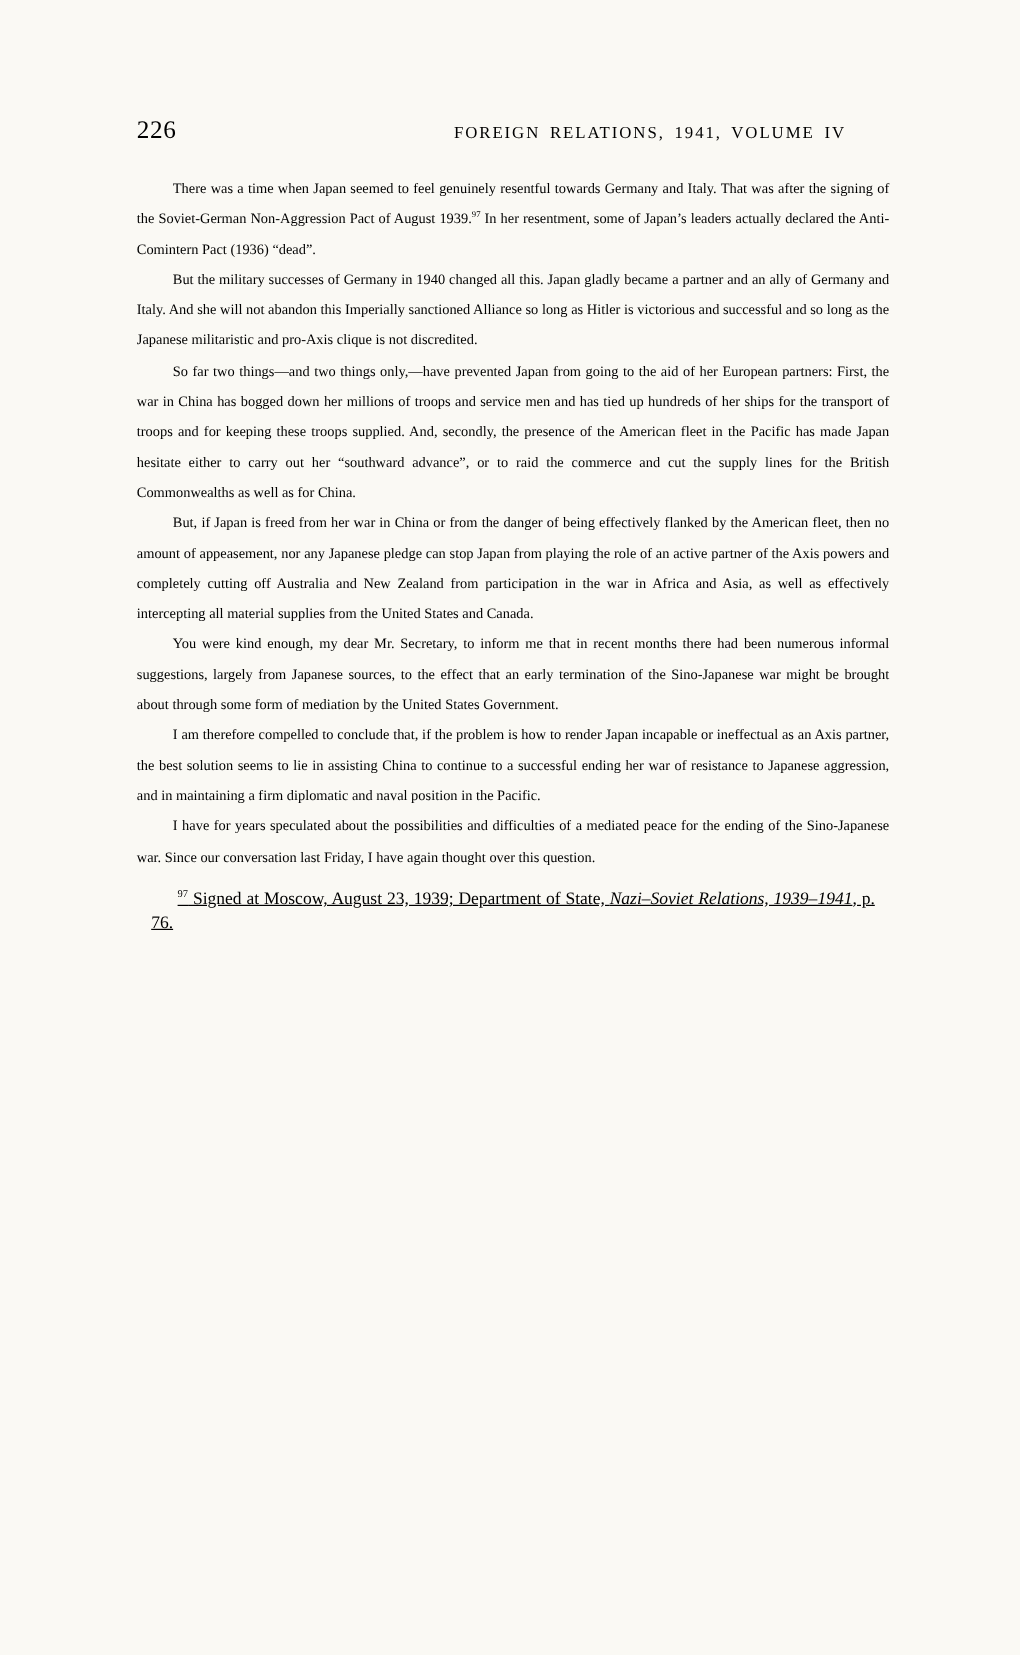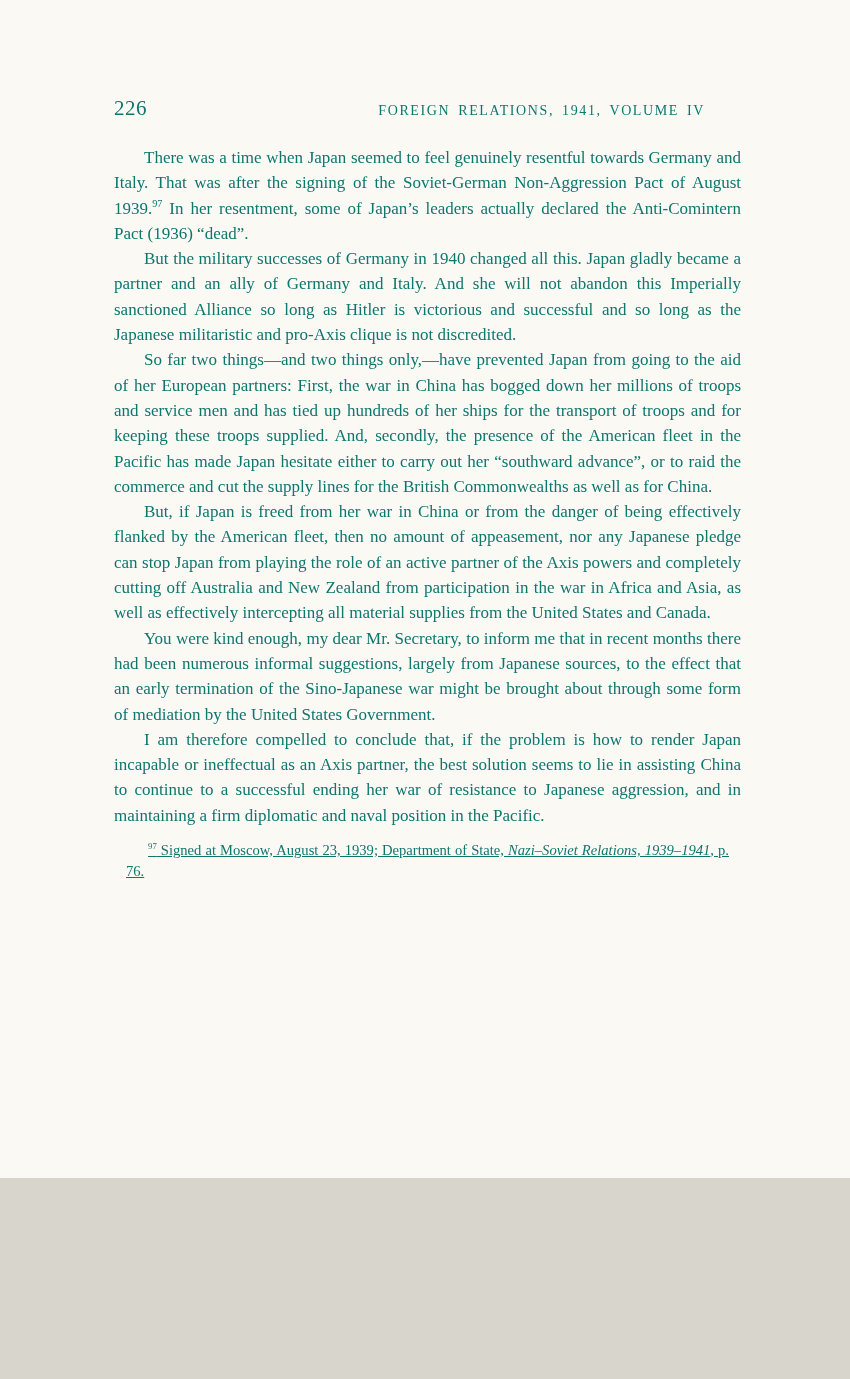--- a/index.html
+++ b/index.html
@@ -3,24 +3,24 @@
 <meta charset="utf-8">
 <style>
   html, body {
     margin: 0;
     padding: 0;
     background: #d8d5cd;
   }
   .page {
     position: relative;
     width: 850px;
-    height: 1178px;
+    height: 1379px;
     margin: 0 auto;
     background: #faf9f4;
-    color: #0f766e;
+    color: #000000;
     font-family: "Liberation Serif", "DejaVu Serif", serif;
     box-sizing: border-box;
     padding: 96px 109px 0 114px;
     overflow: hidden;
   }
   .page-header {
     display: flex;
     align-items: baseline;
     margin-bottom: 24px;
   }
@@ -30,21 +30,21 @@
   }
   .running-head {
     flex: 1;
     text-align: right;
     font-size: 14px;
     letter-spacing: 1.6px;
     word-spacing: 3px;
     padding-right: 36px;
   }
   .body-text {
-    font-size: 17px;
+    font-size: 12px;
     line-height: 25.3px;
     text-align: justify;
   }
   .body-text p {
     margin: 0;
     text-indent: 30px;
   }
   sup {
     font-size: 0.6em;
     line-height: 0;
@@ -72,19 +72,20 @@
     <span class="running-head">FOREIGN RELATIONS, 1941, VOLUME IV</span>
   </div>
 
   <div class="body-text">
     <p><span>There was a time when Japan seemed to feel genuinely resentful towards Germany and Italy. That was after the signing of the Soviet-German Non-Aggression Pact of August 1939.</span><sup>97</sup><span> In her resentment, some of Japan’s leaders actually declared the Anti-Comintern Pact (1936) “dead”.</span></p>
     <p>But the military successes of Germany in 1940 changed all this. Japan gladly became a partner and an ally of Germany and Italy. And she will not abandon this Imperially sanctioned Alliance so long as Hitler is victorious and successful and so long as the Japanese militaristic and pro-Axis clique is not discredited.</p>
     <p>So far two things—and two things only,—have prevented Japan from going to the aid of her European partners: First, the war in China has bogged down her millions of troops and service men and has tied up hundreds of her ships for the transport of troops and for keeping these troops supplied. And, secondly, the presence of the American fleet in the Pacific has made Japan hesitate either to carry out her “southward advance”, or to raid the commerce and cut the supply lines for the British Commonwealths as well as for China.</p>
     <p>But, if Japan is freed from her war in China or from the danger of being effectively flanked by the American fleet, then no amount of appeasement, nor any Japanese pledge can stop Japan from playing the role of an active partner of the Axis powers and completely cutting off Australia and New Zealand from participation in the war in Africa and Asia, as well as effectively intercepting all material supplies from the United States and Canada.</p>
     <p>You were kind enough, my dear Mr. Secretary, to inform me that in recent months there had been numerous informal suggestions, largely from Japanese sources, to the effect that an early termination of the Sino-Japanese war might be brought about through some form of mediation by the United States Government.</p>
     <p>I am therefore compelled to conclude that, if the problem is how to render Japan incapable or ineffectual as an Axis partner, the best solution seems to lie in assisting China to continue to a successful ending her war of resistance to Japanese aggression, and in maintaining a firm diplomatic and naval position in the Pacific.</p>
+    <p>I have for years speculated about the possibilities and difficulties of a mediated peace for the ending of the Sino-Japanese war. Since our conversation last Friday, I have again thought over this question.</p>
   </div>
 
   <div class="footnote-section">
     <p><sup>97</sup><span> Signed at Moscow, August 23, 1939; Department of State, </span><i>Nazi–Soviet Relations, 1939–1941</i><span>, p. 76.</span></p>
   </div>
 
 </div>
 
 </body></html>

